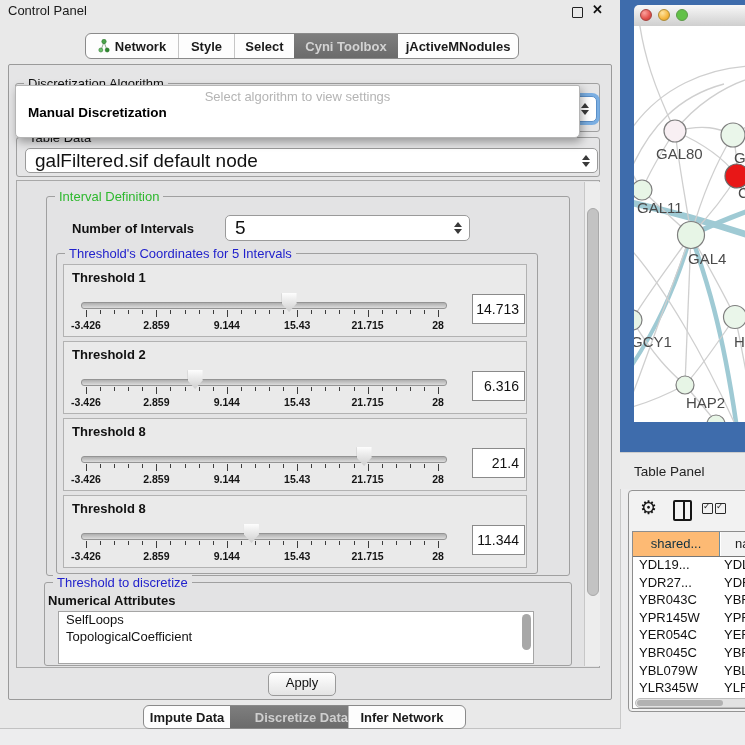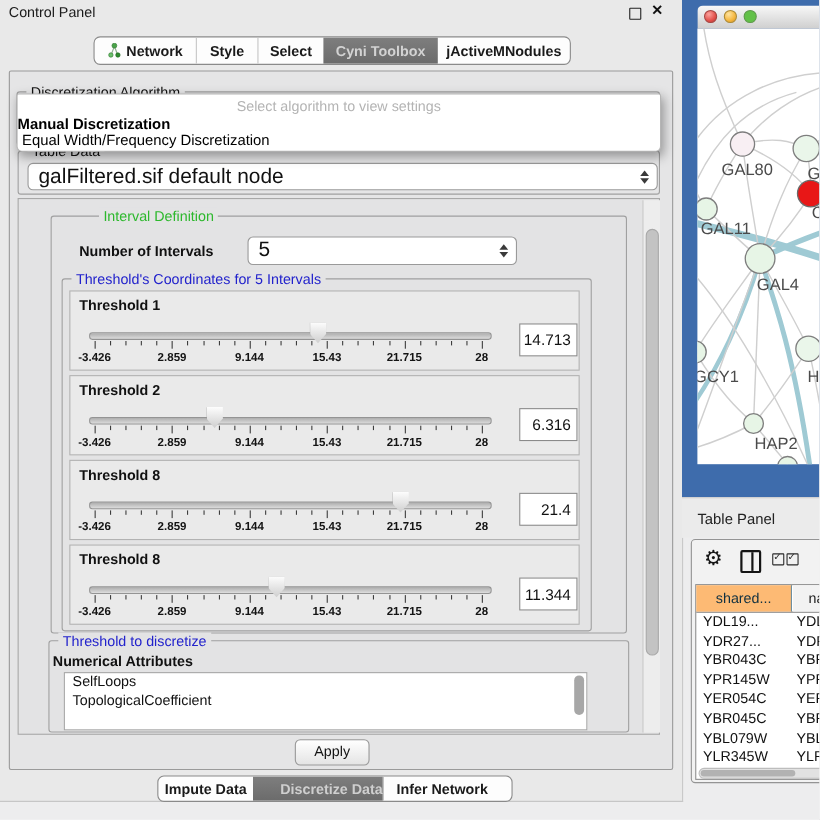--- a/index.html
+++ b/index.html
@@ -43,23 +43,23 @@
   .stepper{position:absolute;right:7px;top:50%;transform:translateY(-50%);width:8px;height:12px;}
   .stepper .up{position:absolute;left:0;top:0;width:0;height:0;
                border-left:4px solid transparent;border-right:4px solid transparent;border-bottom:5px solid #3a3a3a;}
   .stepper .dn{position:absolute;left:0;bottom:0;width:0;height:0;
                border-left:4px solid transparent;border-right:4px solid transparent;border-top:5px solid #3a3a3a;}
   .focus-ring{box-shadow:0 0 0 3px rgba(95,160,225,0.8);border-color:#5a8fc8;}
 
   
   .popup{position:absolute;left:15px;top:85px;width:563px;height:51px;background:#fff;
          border:1px solid #b5b5b5;border-radius:2px 2px 5px 5px;
-         box-shadow:2px 4px 10px rgba(0,0,0,0.35);z-index:20;padding-left:21px;}
+         box-shadow:2px 4px 10px rgba(0,0,0,0.35);z-index:20;}
   .popup-prompt{position:absolute;left:0;top:3px;width:100%;text-align:center;font-size:13px;color:#b4b4b4;}
-  .popup-opt1{position:absolute;left:0;top:19px;font-size:13.5px;font-weight:bold;color:#000;}
+  .popup-opt1{position:absolute;left:12px;top:19px;font-size:13.5px;font-weight:bold;color:#000;}
   .popup-opt2{position:absolute;left:4px;top:34px;font-size:13.5px;color:#000;}
 
   
   .scrollpane{position:absolute;left:16px;top:180px;width:584px;height:488px;background:#e3e3e4;
               border:1px solid #a8a8a8;box-sizing:border-box;}
   .pane-scrollbar{position:absolute;left:567px;top:1px;width:15px;height:484px;background:#ededed;
                   border-left:1px solid #c7c7c7;}
   .pane-thumb{position:absolute;left:2px;top:26px;width:10px;height:386px;background:#c3c3c3;
               border:1px solid #a9a9a9;border-radius:6px;}
 
@@ -183,42 +183,41 @@
     <div class="combo focus-ring" style="left:24px;top:96px;width:573px;height:26px;">
       <span class="stepper">
           <i class="up"></i>
           <i class="dn"></i>
         </span>
     </div>
 
     <div class="popup">
       <div class="popup-prompt">Select algorithm to view settings</div>
       <div class="popup-opt1">Manual Discretization</div>
-      <div class="popup-opt2">Equal Width/Frequency Discretization</div>
     </div>
 
     <div class="group" style="left:16px;top:137px;width:584px;height:40px;">
       <span class="gtitle black">Table Data</span>
     </div>
     <div class="combo" style="left:25px;top:148px;width:573px;height:25px;">
       <span class="combo-text">galFiltered.sif default node</span>
       <span class="stepper">
           <i class="up"></i>
           <i class="dn"></i>
         </span>
     </div>
 
     <div class="scrollpane">
       <div class="pane-scrollbar">
         <div class="pane-thumb"></div>
       </div>
     </div>
 
     <div class="group" style="left:46px;top:196px;width:524px;height:380px;">
-      <span class="gtitle green" style="background:#e3e3e4;margin-left:35px;">Interval Definition</span>
+      <span class="gtitle green" style="background:#e3e3e4;">Interval Definition</span>
     </div>
     <span class="abs" style="left:72px;top:221px;font-size:13px;font-weight:bold;">Number of Intervals</span>
     <div class="combo" style="left:225px;top:215px;width:245px;height:26px;">
       <span class="combo-text">5</span>
       <span class="stepper">
           <i class="up"></i>
           <i class="dn"></i>
         </span>
     </div>
 

